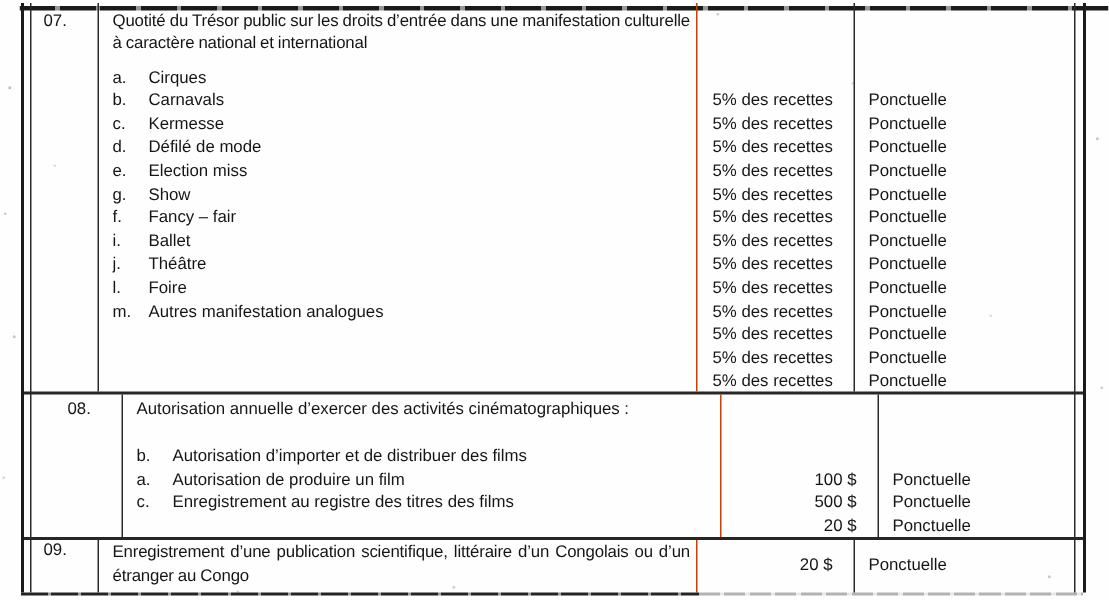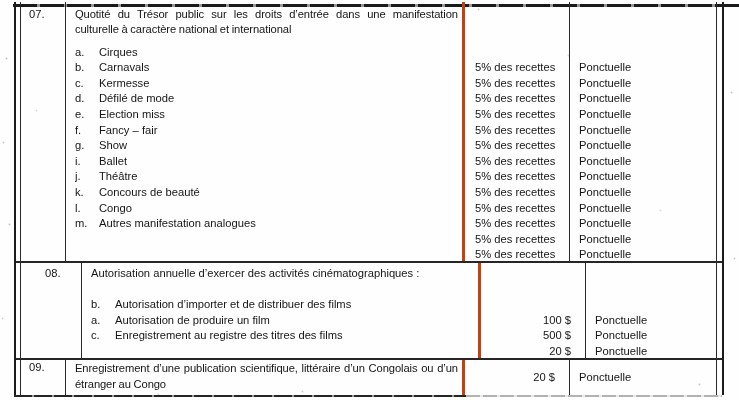--- a/index.html
+++ b/index.html
@@ -24,21 +24,21 @@
     display:flex;flex-direction:column;
   }
   .table::before{content:"";position:absolute;top:0;bottom:0;left:4px;width:1px;background:#2a2a2a;}
   .table::after{content:"";position:absolute;top:0;bottom:0;right:5px;width:1px;background:#2a2a2a;}
   .sec{display:flex;box-sizing:border-box;border-bottom:2px solid #262626;}
   .sec07{height:261px;}
   .sec08{height:97px;padding-left:16px;}
   .sec09{flex:1;border-bottom:none;}
   .cell{box-sizing:border-box;font-size:11.2px;line-height:15.6px;}
   .num{width:50px;border-right:1px solid #2a2a2a;padding-left:13px;}
-  .desc{width:399px;border-right:3px solid #c2410c;padding-left:9px;padding-right:4px;}
+  .desc{width:399px;border-right:1px solid #c2410c;padding-left:9px;padding-right:4px;}
   .val{width:105px;border-right:1px solid #2a2a2a;}
   .freq{flex:1;}
   .sec07 .cell{padding-top:4.5px;}
   .sec08 .cell{padding-top:3px;}
   .sec09 .desc{padding-top:1px;}
   .sec09 .num{display:flex;align-items:flex-start;padding-top:0;}
   .sec09 .val,.sec09 .freq{display:flex;align-items:center;padding-top:0;}
   .sec09 .val{justify-content:flex-end;}
   p{margin:0;}
   .p-just{
@@ -94,26 +94,25 @@
       <div class="cell num">
         <span>07.</span>
       </div>
       <div class="cell desc">
         <p class="p-just intro07">Quotité du Trésor public sur les droits d’entrée dans une manifestation culturelle à caractère national et international</p>
         <div class="iline"><span class="ltr">a.</span><span class="lbl">Cirques</span></div>
         <div class="iline"><span class="ltr">b.</span><span class="lbl">Carnavals</span></div>
         <div class="iline"><span class="ltr">c.</span><span class="lbl">Kermesse</span></div>
         <div class="iline"><span class="ltr">d.</span><span class="lbl">Défilé de mode</span></div>
         <div class="iline"><span class="ltr">e.</span><span class="lbl">Election miss</span></div>
+        <div class="iline"><span class="ltr">g.</span><span class="lbl">Show</span></div>
         <div class="iline"><span class="ltr">f.</span><span class="lbl">Fancy – fair</span></div>
-        <div class="iline"><span class="ltr">g.</span><span class="lbl">Show</span></div>
         <div class="iline"><span class="ltr">i.</span><span class="lbl">Ballet</span></div>
         <div class="iline"><span class="ltr">j.</span><span class="lbl">Théâtre</span></div>
-        <div class="iline"><span class="ltr">k.</span><span class="lbl">Concours de beauté</span></div>
-        <div class="iline"><span class="ltr">l.</span><span class="lbl">Congo</span></div>
+        <div class="iline"><span class="ltr">l.</span><span class="lbl">Foire</span></div>
         <div class="iline"><span class="ltr">m.</span><span class="lbl">Autres manifestation analogues</span></div>
         <div class="iline"><span class="ltr"></span><span class="lbl"></span></div>
       </div>
       <div class="cell val">
         <div class="sp07"></div>
         <div class="vline vleft">5% des recettes</div>
         <div class="vline vleft">5% des recettes</div>
         <div class="vline vleft">5% des recettes</div>
         <div class="vline vleft">5% des recettes</div>
         <div class="vline vleft">5% des recettes</div>

